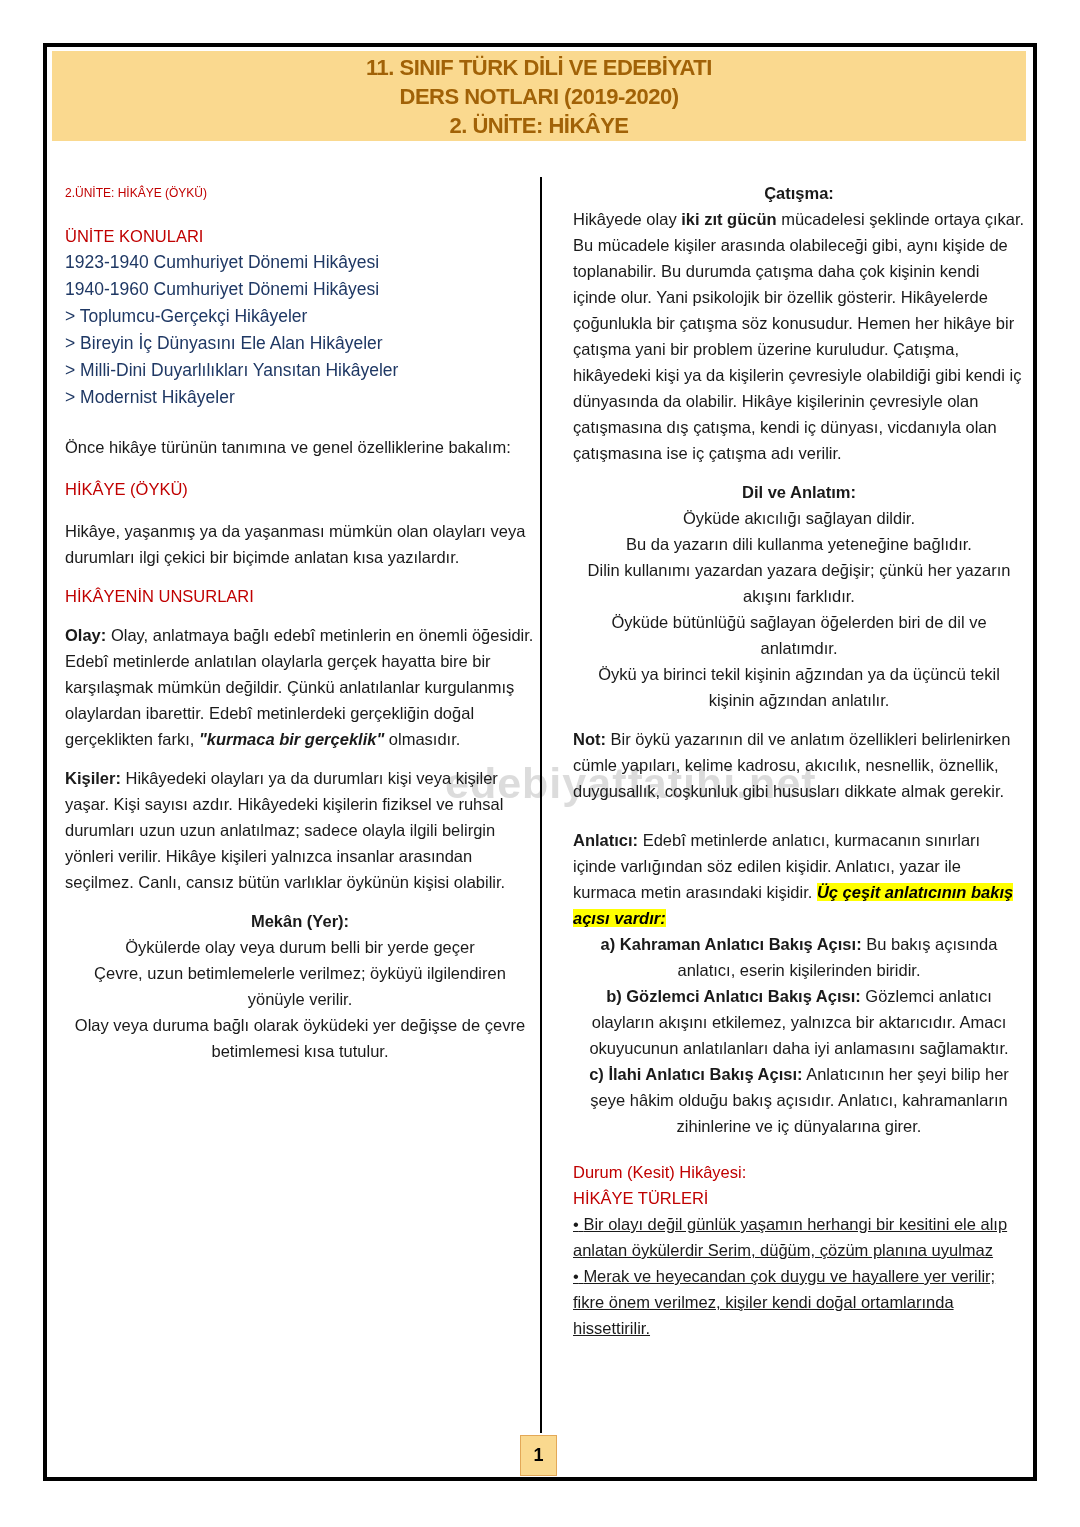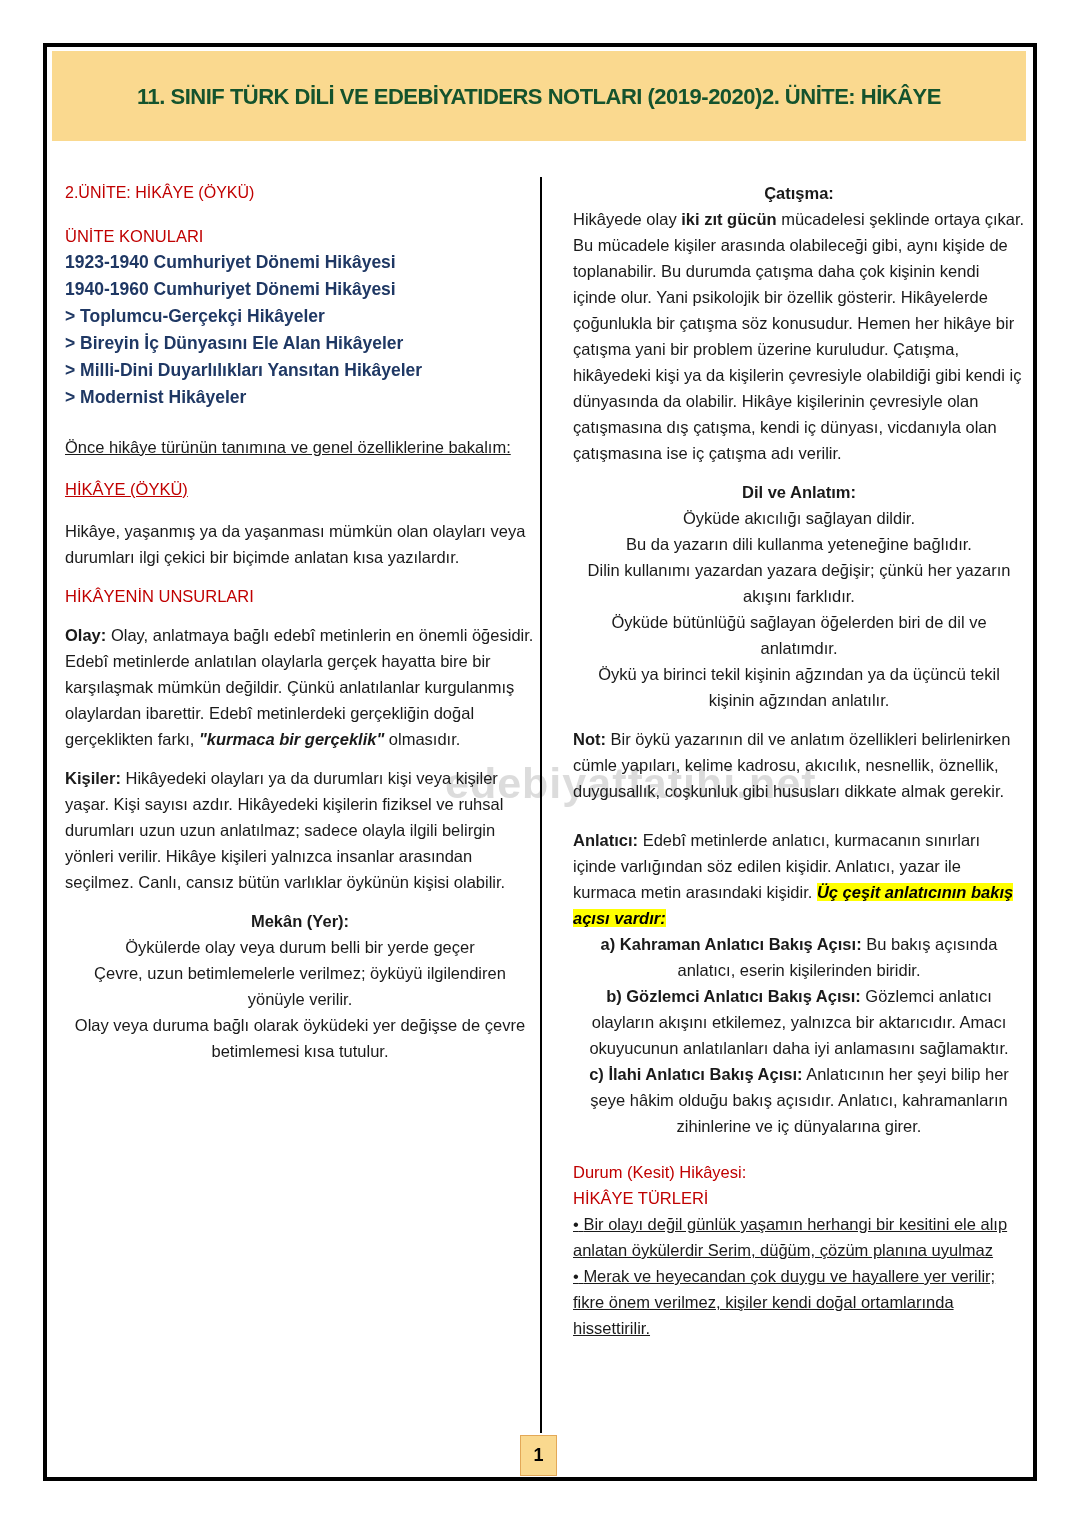--- a/index.html
+++ b/index.html
@@ -1,31 +1,31 @@
 <!DOCTYPE html>
 <html><head>
 <meta charset="utf-8">
 <style>
   html,body{margin:0;padding:0;background:#fff;}
   body{width:1080px;height:1527px;position:relative;font-family:"Liberation Sans",sans-serif;color:#1a1a1a;}
   .page{position:absolute;left:43px;top:43px;width:994px;height:1438px;border:4px solid #000;box-sizing:border-box;background:#fff;overflow:hidden;}
-  .header-band{position:absolute;left:5px;top:4px;right:7px;height:90px;background:#FAD98F;display:flex;flex-direction:row;justify-content:center;align-items:center;text-align:center;font-weight:bold;font-size:22px;line-height:29px;letter-spacing:-0.5px;color:#14532d;}
+  .header-band{position:absolute;left:5px;top:4px;right:7px;height:90px;background:#FAD98F;display:flex;flex-direction:column;justify-content:center;align-items:center;text-align:center;font-weight:bold;font-size:22px;line-height:29px;letter-spacing:-0.5px;color:#a16207;}
   .watermark{position:absolute;left:398px;top:712px;font-size:43px;font-weight:bold;color:rgba(140,140,140,0.30);letter-spacing:1px;z-index:0;white-space:nowrap;}
   .divider{position:absolute;left:493px;top:130px;width:2px;height:1256px;background:#000;z-index:2;}
   .col{position:absolute;top:133px;font-size:16.5px;line-height:26px;z-index:1;}
   .col-left{left:18px;width:470px;}
   .col-right{left:526px;width:452px;}
   .col p,.col h2,.col h3{margin:0 0 13px;font-size:16.5px;line-height:26px;font-weight:normal;}
   .red{color:#C00000;font-weight:bold;font-size:17.5px;}
-  h2.red{font-size:16px;margin-bottom:17px;}
-  .mb16{margin-bottom:16px !important;text-decoration:underline;}
+  h2.red{font-size:12px;margin-bottom:17px;}
+  .mb16{margin-bottom:16px !important;}
   .mb20{margin-bottom:20px !important;}
   .mb23{margin-bottom:23px !important;}
   .mb0{margin-bottom:0 !important;}
-  .navy{color:#1F3864;font-weight:bold;font-size:17.5px;line-height:27px;}
+  .navy{color:#1F3864;font-weight:normal;font-size:17.5px;line-height:27px;}
   .topics{margin:0 0 23px;}
   b{font-weight:bold;}
   .line{display:block;text-align:center;}
   .bi{font-weight:bold;font-style:italic;}
   .hl{background:#FFFF00;font-weight:bold;font-style:italic;color:#000;}
   .bullet{margin:0 !important;text-decoration:underline;}
   .pagenum{position:absolute;left:473px;top:1388px;width:37px;height:41px;background:#FAD98F;border:1px solid #E3A857;box-sizing:border-box;display:flex;align-items:center;justify-content:center;font-weight:bold;font-size:18px;color:#000;z-index:3;}
 </style>
 </head>
 <body>

